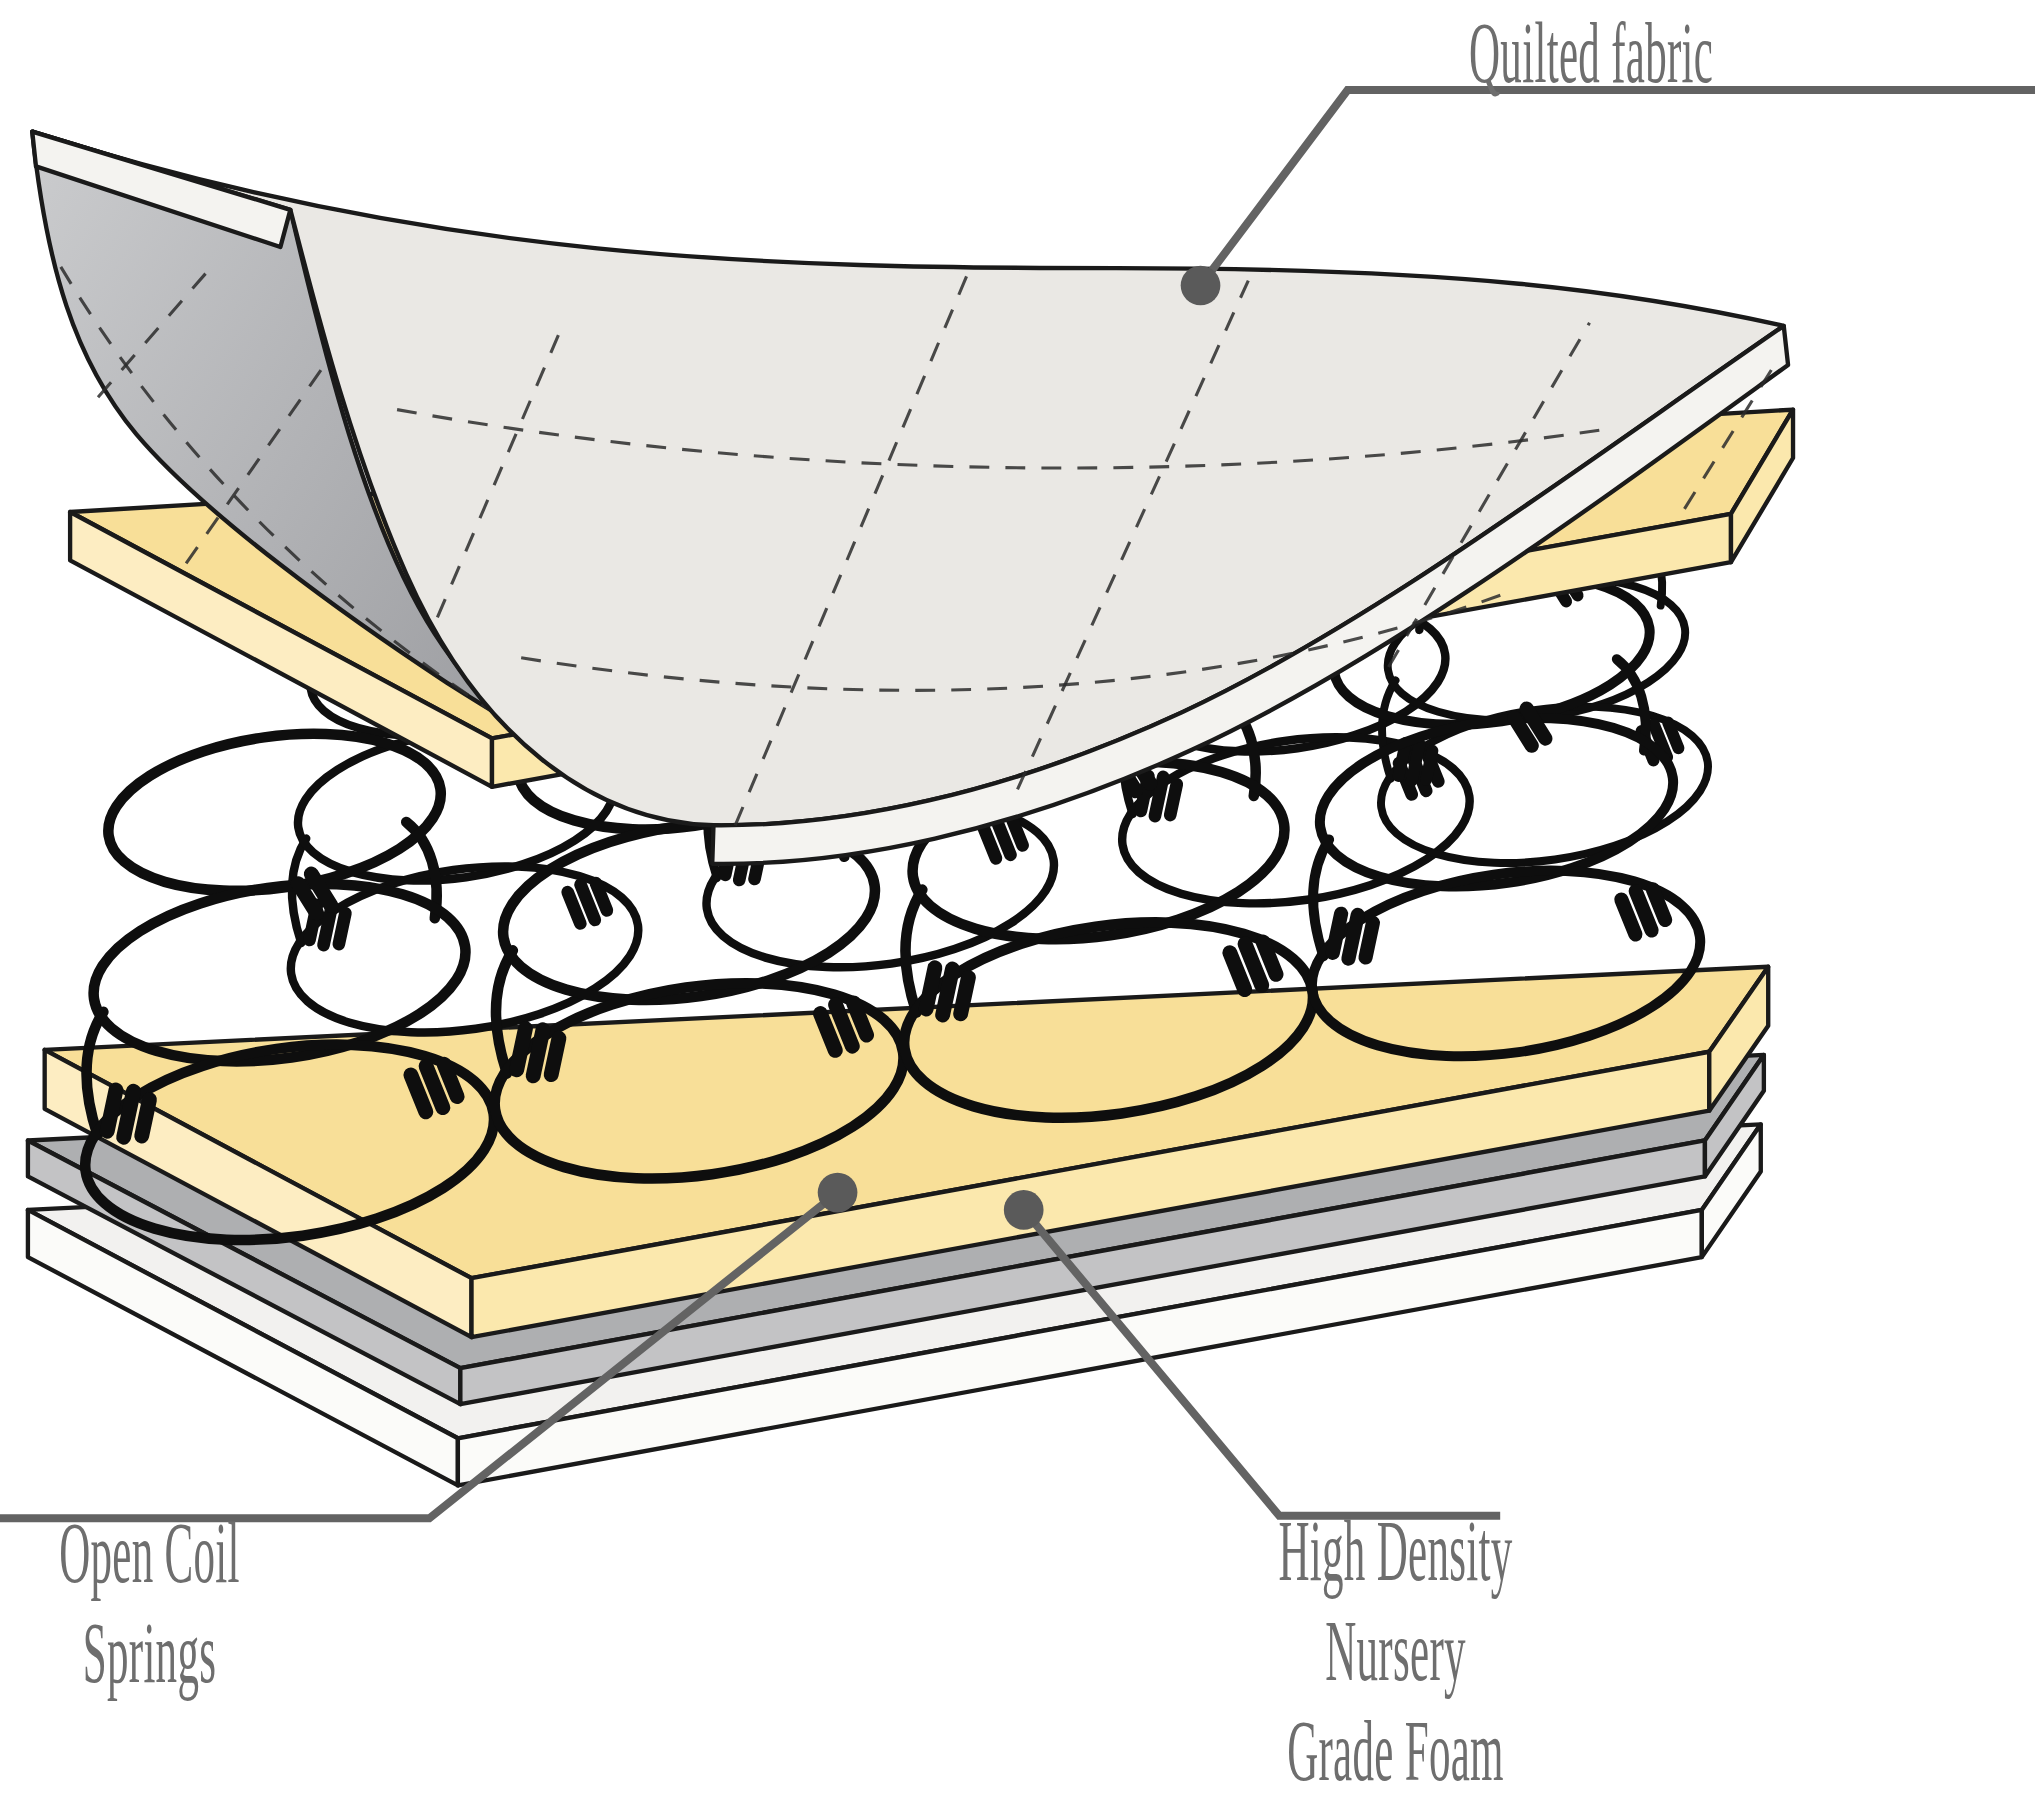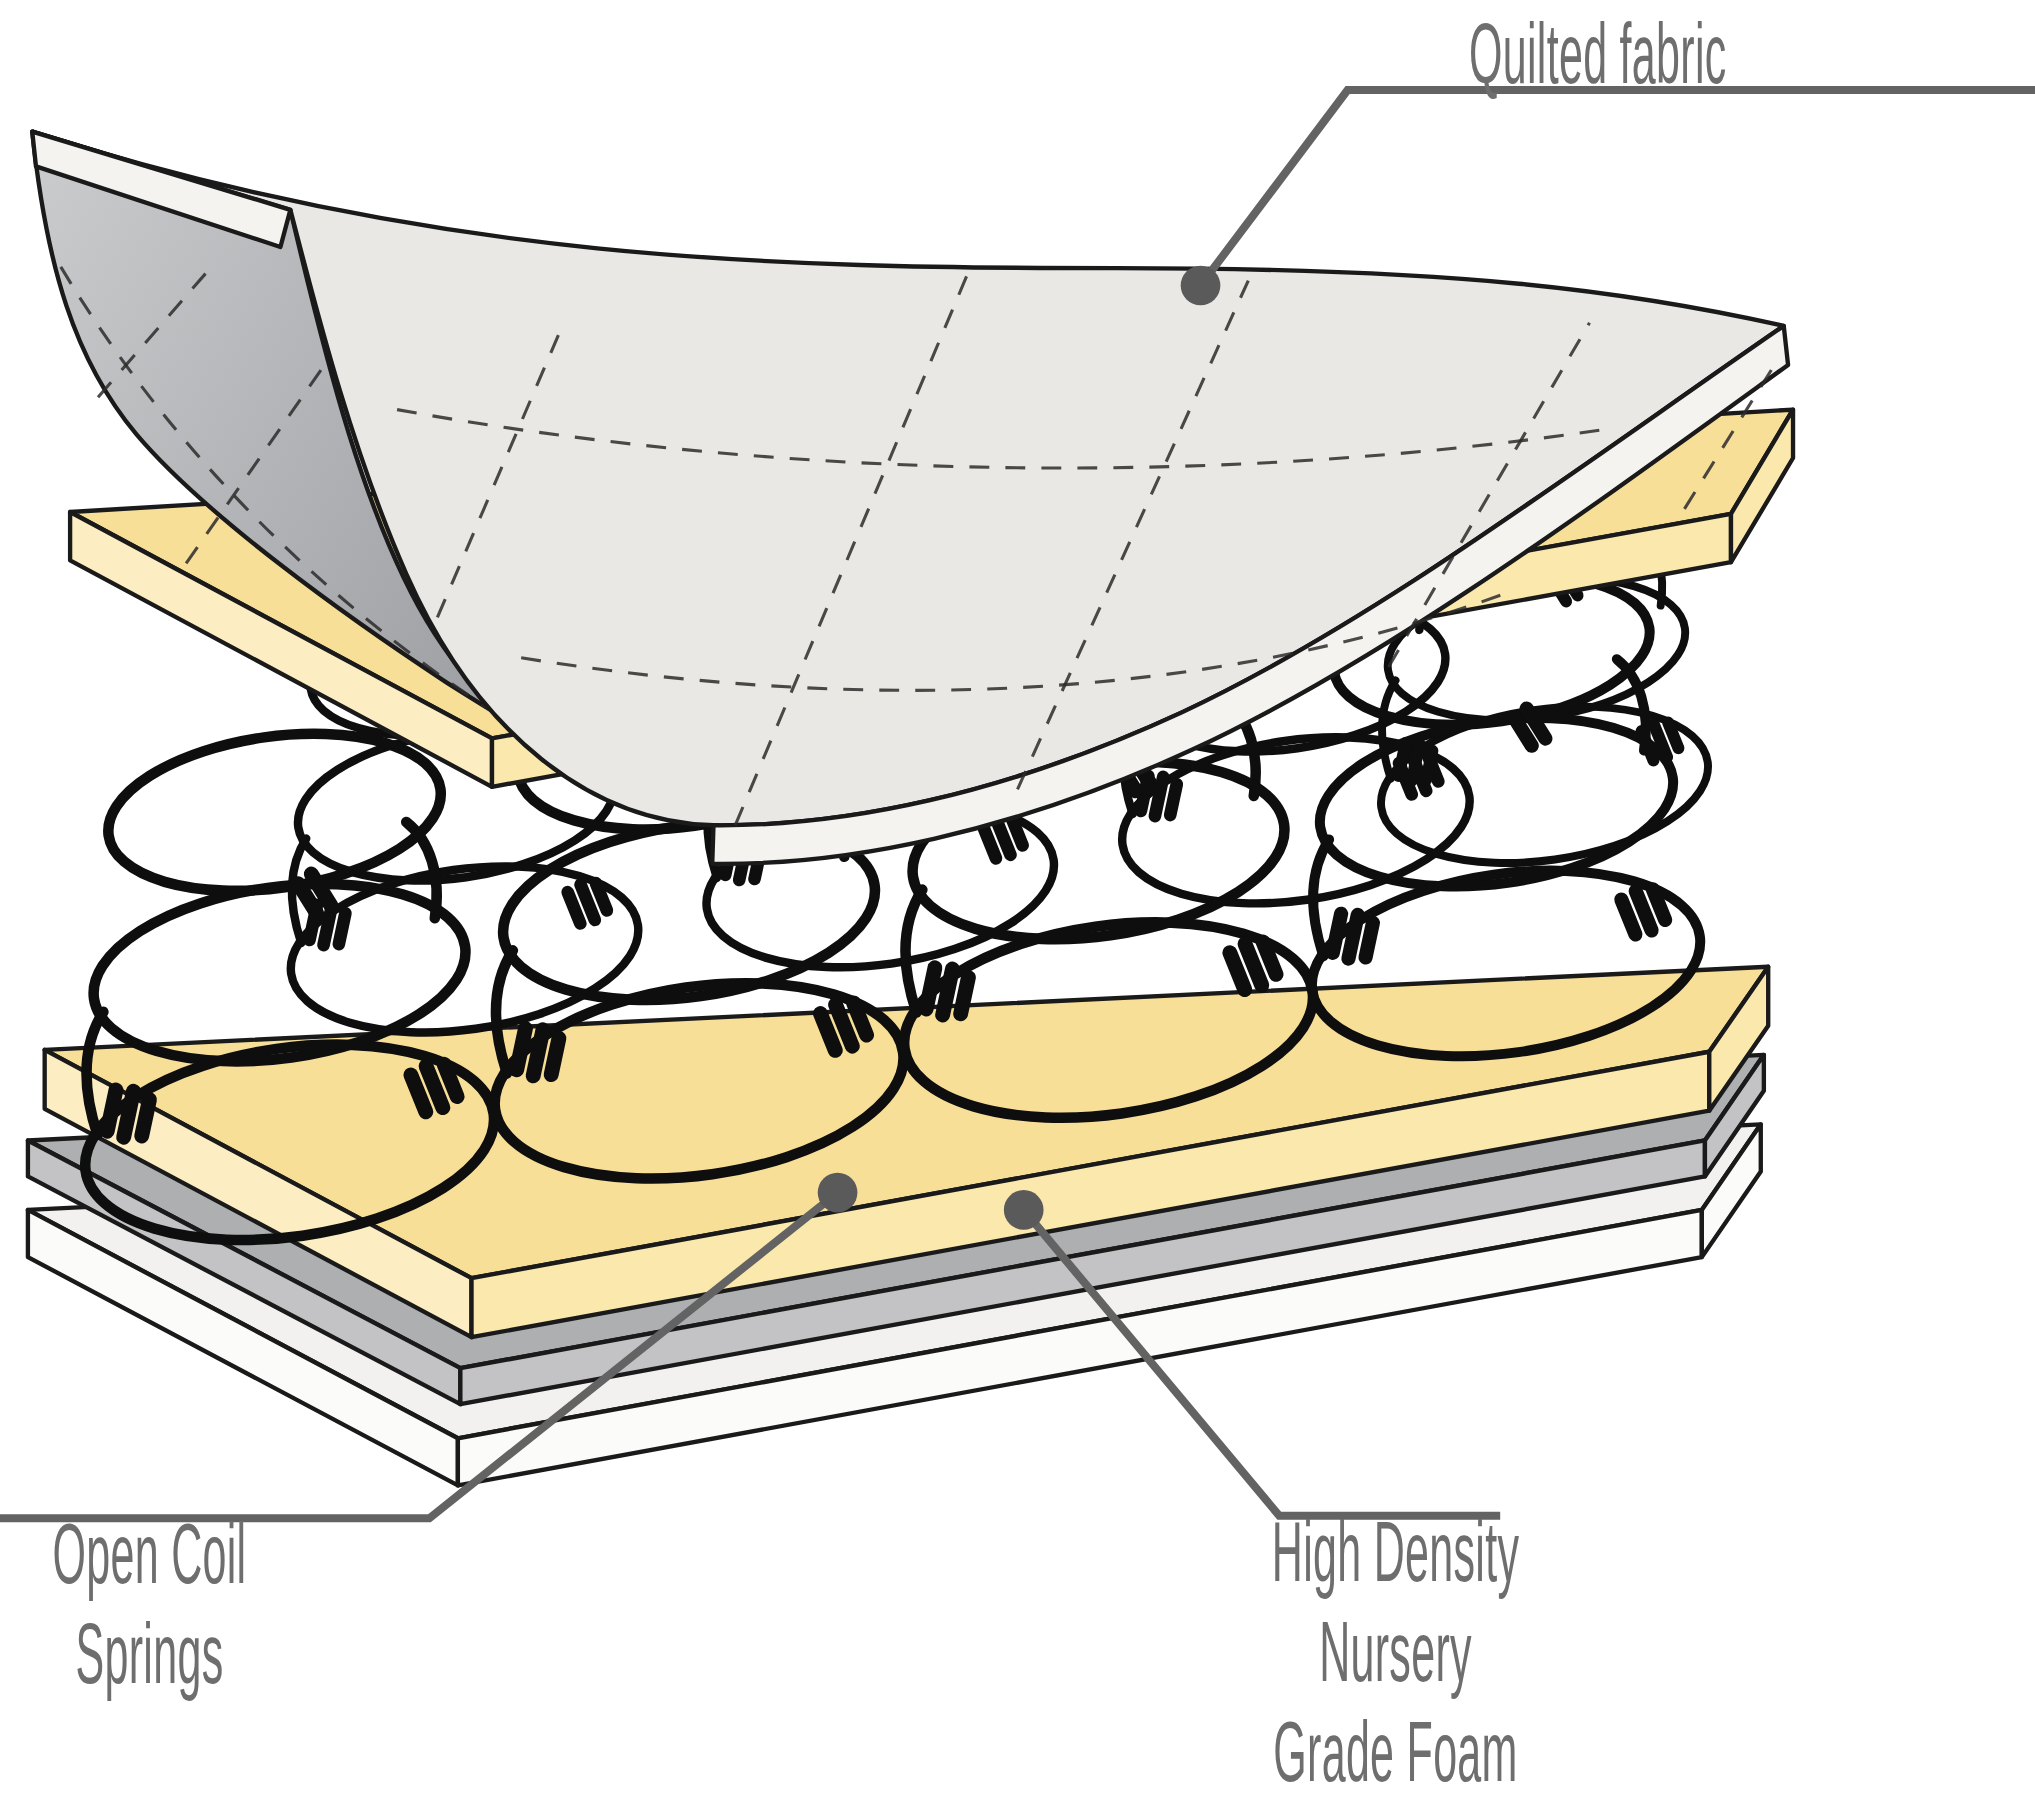--- a/index.html
+++ b/index.html
@@ -1,17 +1,17 @@
 <!DOCTYPE html>
 <html style="--background: #ffffff; --label-text: #6e6e6e; --leader-line: #636363; --callout-dot: #5a5a5a; --outline: #1a1a1a; --fabric-top: #eae8e4; --fabric-edge-band: #f4f3f0; --fabric-underside-light: #cbccce; --fabric-underside-dark: #97989c; --quilt-stitch: #2c2c2c; --foam-top: #f8df98; --foam-front: #fbe8ad; --foam-side: #fdedc2; --spring-wire: #0e0e0e; --gray-base-top: #aeafb1; --gray-base-front: #c3c3c5; --white-base-top: #f2f1ef; --white-base-front: #fbfbf9;font-size:10px"><head>
 <meta charset="utf-8">
 <style>
   html,body{margin:0;padding:0;background:#fff;}
   #stage{position:relative;width:2035px;height:1797px;background:var(--background,#fff);overflow:hidden;
-         font-family:Liberation Sans, sans-serif;}
+         font-family:Liberation Serif, serif;}
   #stage svg{position:absolute;left:0;top:0;}
 
   
   .outline{stroke:var(--outline);stroke-width:7;stroke-linejoin:round;}
   .fabric-top{fill:var(--fabric-top);}
   .fabric-band{fill:var(--fabric-edge-band);}
   .stitch{fill:none;stroke:var(--quilt-stitch);stroke-width:5;stroke-dasharray:32 26;opacity:.85;}
   .foam-top{fill:var(--foam-top);}
   .foam-front{fill:var(--foam-front);}
   .foam-side{fill:var(--foam-side);}

